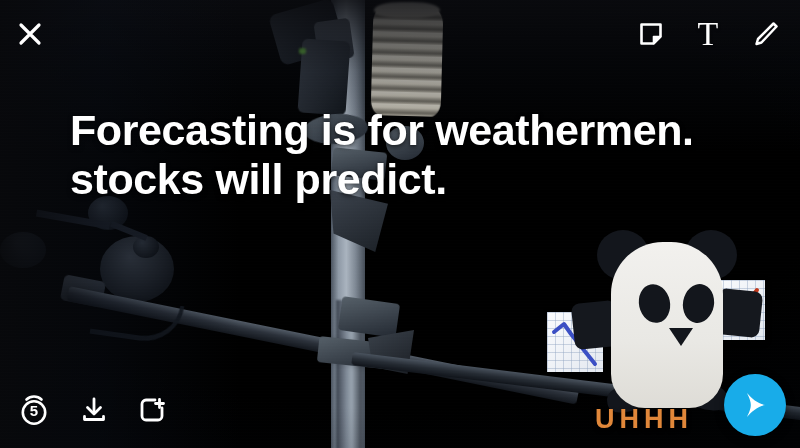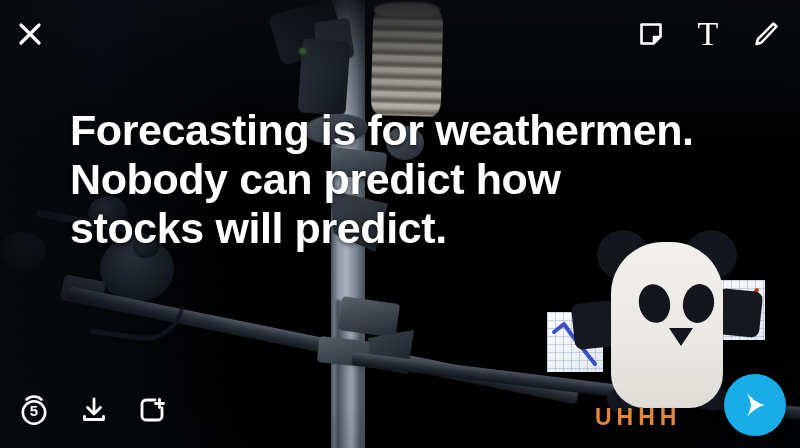--- a/index.html
+++ b/index.html
@@ -226,21 +226,21 @@
     background-image:
       repeating-linear-gradient(to right,  rgba(140,160,190,.42) 0 1px, rgba(0,0,0,0) 1px 8px),
       repeating-linear-gradient(to bottom, rgba(140,160,190,.42) 0 1px, rgba(0,0,0,0) 1px 8px);
   }
   .chart-card svg{ position:absolute; inset:0; }
   .card-down{ left:4px; top:84px; width:56px; height:60px; }
   .card-up{   left:164px; top:52px; width:58px; height:60px; }
 
   .uhhh{
     position:absolute; left:52px; top:176px;
-    font-size:23px; font-weight:700; letter-spacing:5px;
+    font-size:27px; font-weight:700; letter-spacing:5px;
     color:#e0873a;
     font-family:"Liberation Sans", sans-serif;
     text-shadow:0 2px 4px rgba(0,0,0,.5);
   }
 
   
   .topbar{
     position:absolute; left:0; top:0; width:800px; height:70px;
   }
   .icon-btn{
@@ -318,21 +318,20 @@
     <div class="clamp clamp2"></div>
     <div class="fin2"></div>
     <div class="crossarm-2"></div>
 
     <div class="sky-vignette"></div>
     <div class="grain"></div>
   </div>
 
   <div class="quote">
     <div>Forecasting is for weathermen.</div>
-    <div>Nobody can predict how</div>
     <div>stocks will predict.</div>
   </div>
 
   <div class="sticker">
 
     <div class="chart-card card-down">
       <div class="grid"></div>
       <svg viewBox="0 0 56 60">
         <polyline points="7,20 17,12 24,22 48,52" fill="none" stroke="#3b4fc4" stroke-width="4" stroke-linejoin="round" stroke-linecap="round"></polyline>
       </svg>

